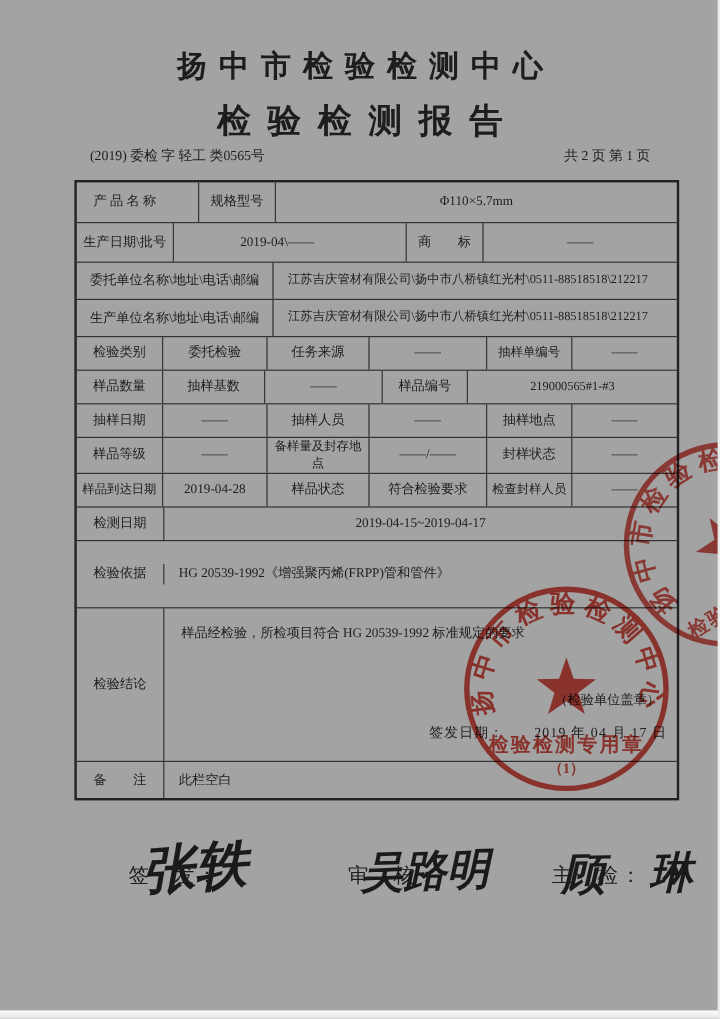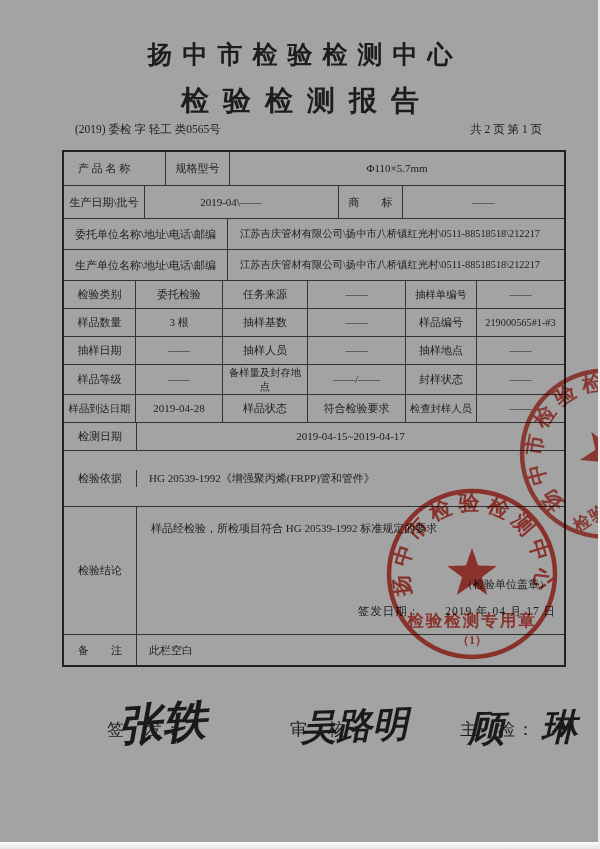--- a/index.html
+++ b/index.html
@@ -97,21 +97,20 @@
       <div class="cell w71">检验类别</div>
       <div class="cell w87">委托检验</div>
       <div class="cell w85">任务来源</div>
       <div class="cell w98">——</div>
       <div class="cell w71 small">抽样单编号</div>
       <div class="cell grow">——</div>
     </div>
 
     <div class="row h28">
       <div class="cell w71">样品数量</div>
-      <div class="cell w87">3 根</div>
       <div class="cell w85">抽样基数</div>
       <div class="cell w98">——</div>
       <div class="cell w71">样品编号</div>
       <div class="cell grow small">219000565#1-#3</div>
     </div>
 
     <div class="row h28">
       <div class="cell w71">抽样日期</div>
       <div class="cell w87">——</div>
       <div class="cell w85">抽样人员</div>

